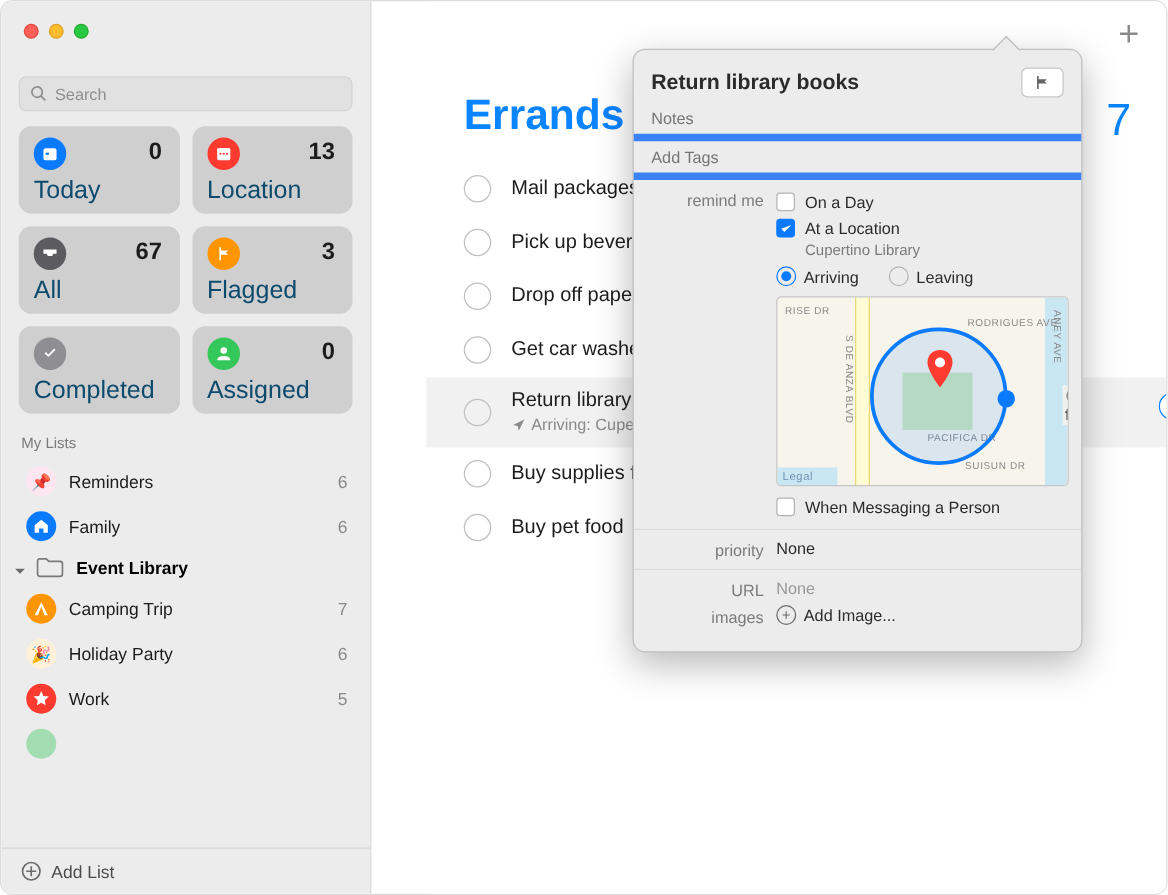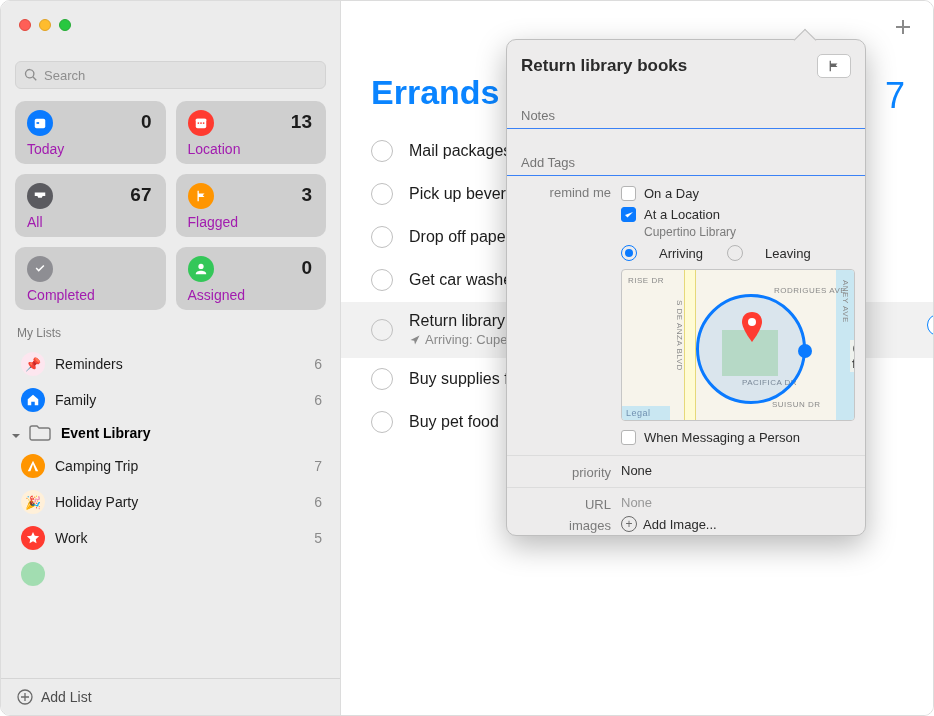--- a/index.html
+++ b/index.html
@@ -6,32 +6,32 @@
 body { background: #fff; width: 934px; height: 716px; overflow: hidden; border: 1px solid #dcdcdc; border-radius: 10px; position: relative; }
 
 
 .traffic { position: absolute; top: 18px; left: 18px; display: flex; gap: 8px; z-index: 20; }
 .traffic .dot { width: 12px; height: 12px; border-radius: 50%; }
 .dot-close { background: #ff5f57; border: 0.5px solid #e1493f; }
 .dot-min { background: #febc2e; border: 0.5px solid #e0a326; }
 .dot-max { background: #28c840; border: 0.5px solid #26ab36; }
 
 
-.sidebar { position: absolute; left: 0; top: 0; bottom: 0; width: 340px; background: #ececec; border-right: 1px solid #dcdcdc; padding-top: 52px; display: flex; flex-direction: column; }
+.sidebar { position: absolute; left: 0; top: 0; bottom: 0; width: 296px; background: #ececec; border-right: 1px solid #dcdcdc; padding-top: 52px; display: flex; flex-direction: column; }
 .search-wrap { margin: 8px 14px 12px; }
 .search { display: flex; align-items: center; background: #e1e1e1; border: 1px solid #d3d3d3; border-radius: 6px; padding: 4px 8px; height: 28px; }
 .search svg { width: 14px; height: 14px; fill: #8e8e8e; margin-right: 6px; }
 .search input { flex: 1; border: none; background: transparent; outline: none; font-size: 13px; color: #333; }
 .search input::placeholder { color: #8e8e8e; }
 
 .card-grid { display: grid; grid-template-columns: 1fr 1fr; gap: 10px; padding: 0 14px 12px; }
 .card { background: #cfcfcf; border-radius: 10px; padding: 9px 12px 7px; position: relative; cursor: pointer; }
 .card .icon-circ { width: 26px; height: 26px; border-radius: 50%; display: flex; align-items: center; justify-content: center; }
 .card .count { position: absolute; top: 10px; right: 14px; font-size: 19px; font-weight: 700; color: #1c1c1c; }
-.card .label { font-size: 14px; color: #a21caf; margin-top: 5px; font-weight: 500; }
+.card .label { font-size: 20px; color: #0c4a6e; margin-top: 5px; font-weight: 500; }
 .ic-blue { background: #0a7aff; }
 .ic-red { background: #ff3b30; }
 .ic-dark { background: #5b5b60; }
 .ic-orange { background: #ff9500; }
 .ic-grey { background: #8e8e93; }
 .ic-green { background: #34c759; }
 .card svg { width: 14px; height: 14px; fill: #fff; }
 
 .section-label { font-size: 12px; color: #7b7b7b; padding: 4px 16px 6px; }
 .list-items { flex: 1; overflow: auto; }
@@ -69,32 +69,32 @@
 .todo .sub { font-size: 13px; color: #8a8a8a; margin-top: 2px; display: flex; align-items: center; gap: 4px; }
 .todo .info-btn { position: absolute; right: -16px; top: 12px; width: 22px; height: 22px; border: 1.5px solid #0a84ff; border-radius: 50%; display: flex; align-items: center; justify-content: center; color: #0a84ff; font-style: italic; font-family: Georgia; font-size: 14px; background: #fff; }
 
 
 .popover { position: absolute; left: 505px; top: 38px; width: 360px; background: #edecec; border: 1px solid #bfbfbf; border-radius: 10px; box-shadow: 0 10px 30px rgba(0,0,0,.28); z-index: 30; font-size: 13px; color: #2b2b2b; }
 .pop-caret { position: absolute; top: -8px; left: 290px; width: 16px; height: 16px; background: #edecec; border-left: 1px solid #bfbfbf; border-top: 1px solid #bfbfbf; transform: rotate(45deg); }
 .pop-head { padding: 14px 14px 4px; display: flex; align-items: center; gap: 8px; }
 .pop-title { font-size: 17px; font-weight: 700; flex: 1; }
 .flag-btn { width: 34px; height: 24px; border: 1px solid #c6c6c6; border-radius: 5px; background: #fff; display: flex; align-items: center; justify-content: center; }
 .flag-btn svg { width: 14px; height: 14px; fill: #666; }
-.pop-row { padding: 5px 14px; color: #989898; font-size: 13px; border-bottom: 1px solid #3b82f6; margin-top: 21px; }
+.pop-row { padding: 5px 14px; color: #989898; font-size: 13px; border-bottom: 6px solid #3b82f6; }
 .pop-row input.inline { border: none; background: transparent; width: 100%; outline: none; font-size: 13px; }
 .pop-section { display: grid; grid-template-columns: 100px 1fr; padding: 7px 14px; border-bottom: 1px solid #dcdcdc; align-items: start; }
 .pop-section .lbl { color: #7b7b7b; font-size: 13px; text-align: right; padding-right: 10px; padding-top: 2px; }
 .pop-section .val { color: #2b2b2b; }
 .chk-row { display: flex; align-items: center; gap: 8px; padding: 3px 0; }
 .chk { width: 15px; height: 15px; border: 1px solid #b4b4b4; border-radius: 3px; background: #fff; display: flex; align-items: center; justify-content: center; }
 .chk.on { background: #0a7aff; border-color: #0a7aff; }
 .chk.on svg { width: 10px; height: 10px; fill: #fff; }
 .loc-sub { font-size: 12px; color: #7b7b7b; margin-left: 23px; }
 .radio-row { display: flex; gap: 24px; margin: 6px 0 8px 0; }
-.radio { display: flex; align-items: center; gap: 22px; }
+.radio { display: flex; align-items: center; gap: 6px; }
 .r-outer { width: 16px; height: 16px; border-radius: 50%; border: 1.5px solid #b4b4b4; display: flex; align-items: center; justify-content: center; }
 .r-outer.on { border-color: #0a7aff; }
 .r-inner { width: 8px; height: 8px; border-radius: 50%; background: #0a7aff; }
 
 .map { width: 234px; height: 152px; border: 1px solid #c6c6c6; border-radius: 4px; background: #f7f4eb; position: relative; overflow: hidden; margin-bottom: 6px; text-align: center; }
 .road-v { position: absolute; left: 62px; top: 0; bottom: 0; width: 12px; background: #fffbd4; border-left: 1px solid #e6d979; border-right: 1px solid #e6d979; }
 .road-lbl { position: absolute; font-size: 8px; color: #8a8a8a; letter-spacing: 0.5px; }
 .water { position: absolute; background: #c9e7f2; }
 .green { position: absolute; left: 100px; top: 60px; width: 56px; height: 46px; background: #cfe6bf; }
 .geo-circle { position: absolute; left: 74px; top: 24px; width: 110px; height: 110px; border: 3px solid #0a7aff; border-radius: 50%; background: rgba(10,122,255,.12); }
@@ -372,20 +372,20 @@
   </div>
 
   <div class="pop-section">
     <div class="lbl">priority</div>
     <div class="val">None</div>
   </div>
   <div class="pop-section" style="border-bottom:none;padding-bottom:2px">
     <div class="lbl">URL</div>
     <div class="val" style="color:#989898">None</div>
   </div>
-  <div class="pop-section" style="border-bottom:none;padding-top:2px;padding-bottom:2px">
+  <div class="pop-section" style="border-bottom:none;padding-top:2px;padding-bottom:20px">
     <div class="lbl">images</div>
     <div class="val add-img-row">
       <div class="plus-circ">+</div>
       <span>Add Image...</span>
     </div>
   </div>
 </div>
 
 </body></html>

